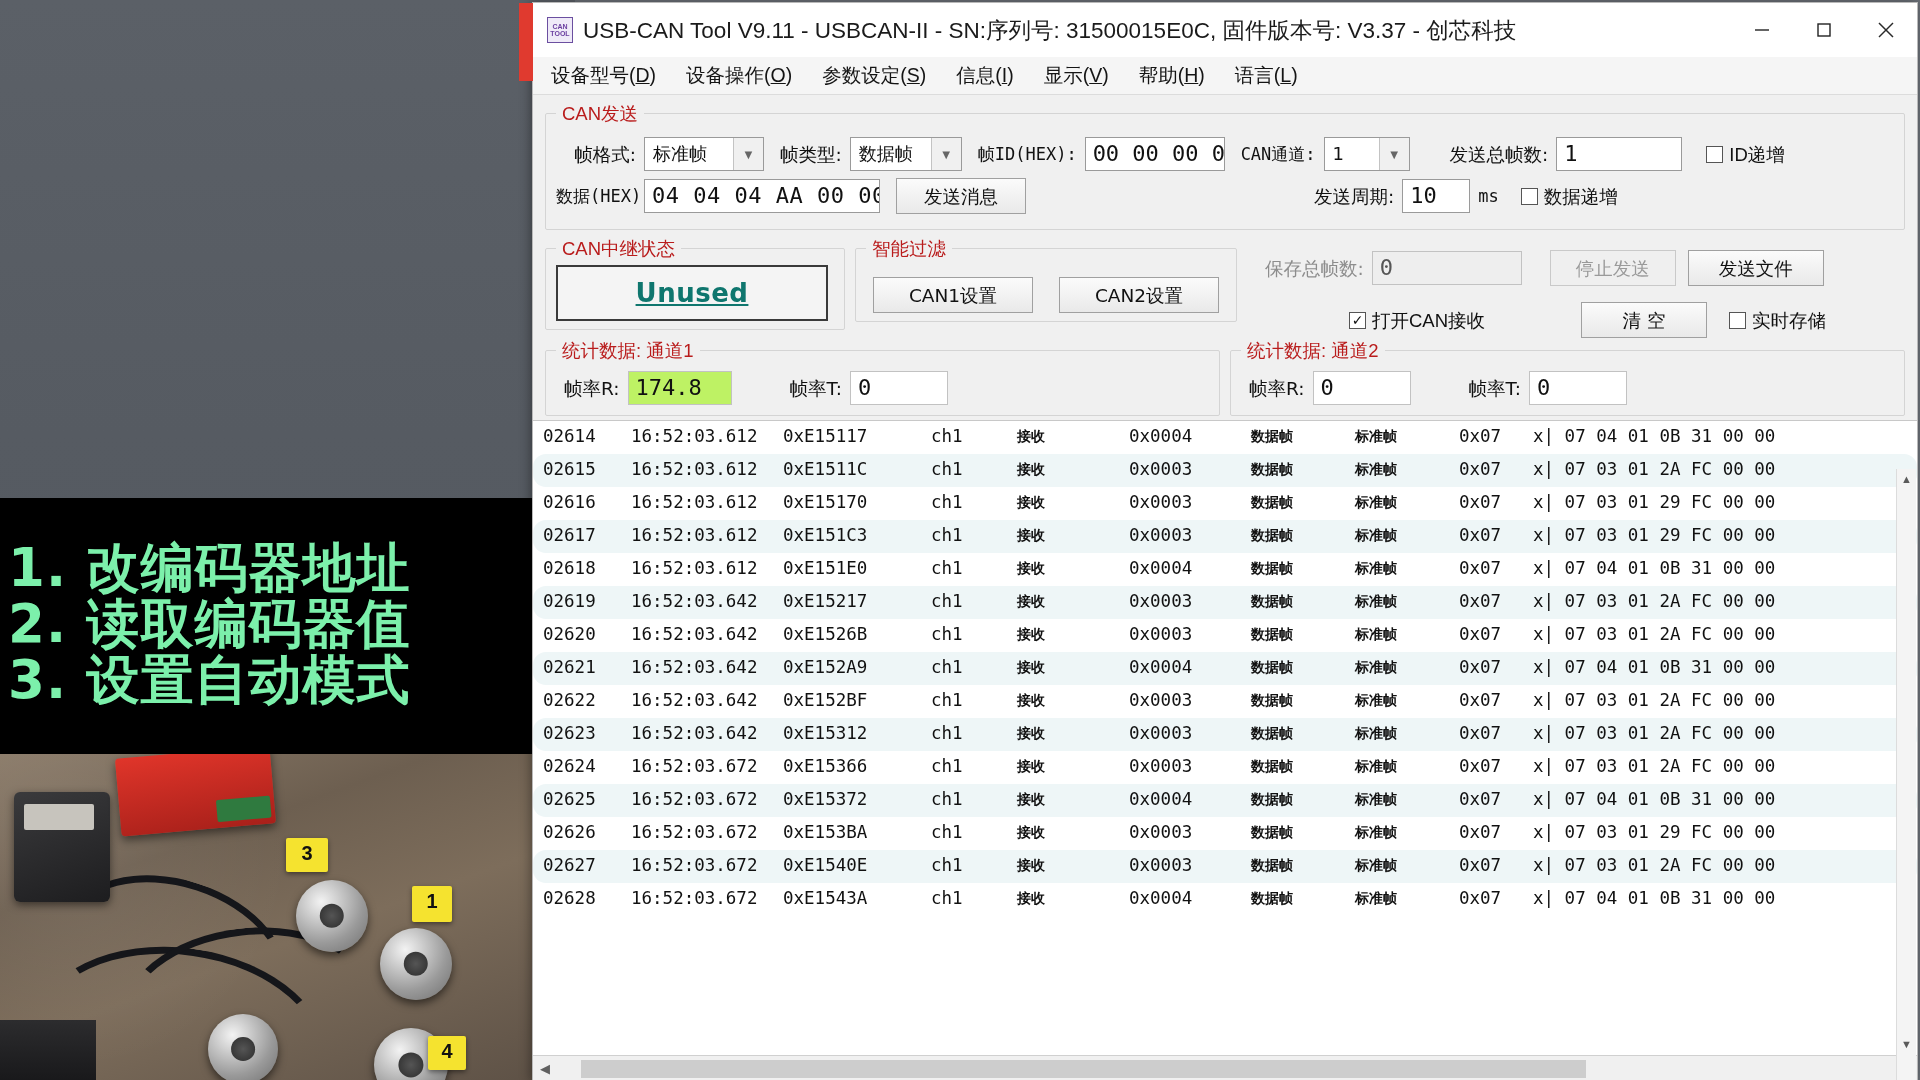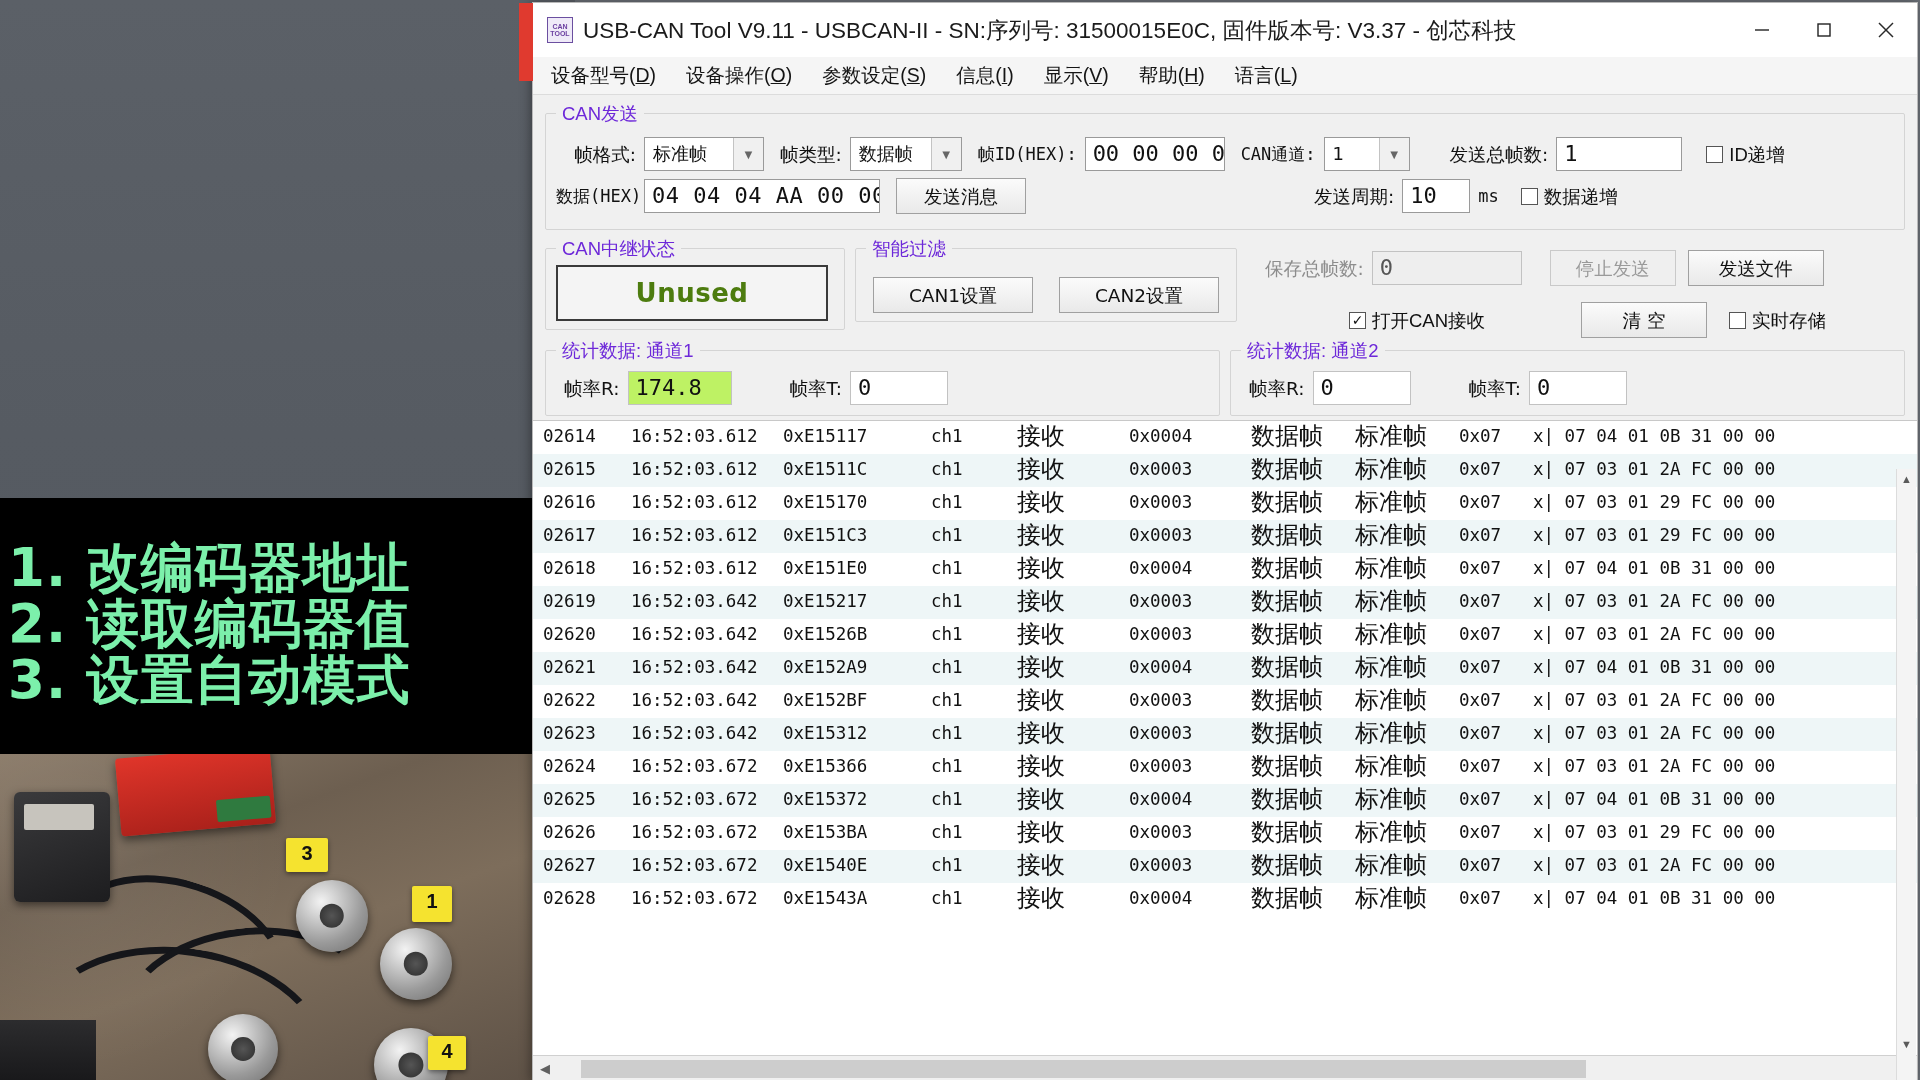--- a/index.html
+++ b/index.html
@@ -123,21 +123,21 @@
     padding-left:14px; gap:22px; border-bottom:1px solid #dcdcdc; flex:0 0 auto;
   }
   .menu-item { font-size:19.5px; color:#151515; padding:2px 4px; white-space:nowrap; }
   .menu-item u { text-decoration: underline; }
 
   .body-area { background:#f0f0f0; padding:6px 12px 0 12px; flex:0 0 auto; }
 
   fieldset.grp {
     border:1px solid #d4d4d4; border-radius:2px; margin:0 0 6px 0; padding:4px 10px 8px 10px;
   }
-  fieldset.grp > legend { font-size:18.5px; color:#6d28d9; padding:0 6px; }
+  fieldset.grp > legend { font-size:18.5px; color:#b91c1c; padding:0 6px; }
 
   .row { display:flex; align-items:center; gap:0; margin:7px 0; }
   .lbl { font-size:18.5px; color:#111; white-space:nowrap;
          font-family:"DejaVu Sans","Liberation Sans",sans-serif; }
   .lbl.mono { font-family:"DejaVu Sans Mono","Liberation Mono",monospace; font-size:17px; }
 
   .tbox {
     background:#fff; border:1px solid #9a9a9a; height:34px; line-height:32px;
     padding:0 7px; font-family:"DejaVu Sans Mono","Liberation Mono",monospace;
     font-size:22px; color:#111; white-space:nowrap; overflow:hidden;
@@ -165,49 +165,50 @@
   .chk { display:flex; align-items:center; gap:6px; font-size:18.5px; color:#111; white-space:nowrap; }
   .chk .box {
     width:17px; height:17px; border:1px solid #555; background:#fff;
     display:flex; align-items:center; justify-content:center; font-size:14px; color:#111;
     line-height:1;
   }
 
   .relay-box {
     border:2px solid #3a3a3a; background:#f4f4f4; width:272px; height:56px;
     display:flex; align-items:center; justify-content:center;
-    font-size:26px; color:#4d7c0f; font-weight:700; letter-spacing:.5px;
+    font-size:26px; color:#0f766e; font-weight:700; letter-spacing:.5px;
     font-family:"DejaVu Sans","Liberation Sans",sans-serif;
+    text-decoration:underline;
   }
 
   .mid-wrap { display:flex; align-items:flex-start; gap:10px; }
   .stat-wrap { display:flex; gap:10px; }
 
   
   .table-area { flex:1 1 auto; display:flex; flex-direction:column; background:#fff;
                 border-top:1px solid #c8c8c8; min-height:0; }
   .thead {
     display:flex; height:36px; align-items:center; flex:0 0 auto;
     background:linear-gradient(180deg,#f6f6f6,#e6e6e6); border-bottom:1px solid #c6c6c6;
   }
   .th {
     font-size:19px; color:#111; padding-left:10px; white-space:nowrap; overflow:hidden;
     border-right:1px solid #d6d6d6; height:36px; line-height:34px;
     font-family:"DejaVu Sans","Liberation Sans",sans-serif;
   }
   .tbody { flex:1 1 auto; overflow:hidden; }
-  .tr { display:flex; height:33px; align-items:flex-end; }
+  .tr { display:flex; height:33px; align-items:flex-end;border-radius:13px; }
   .tr:nth-child(odd) { background:#ffffff; }
   .tr:nth-child(even) { background:#eef6f7; }
   .td {
     font-size:17.5px; color:#111; padding-left:10px; white-space:nowrap; overflow:hidden;
     height:33px; line-height:31px;
     font-family:"DejaVu Sans Mono","Liberation Mono",monospace;
   }
-  .td.cjk { font-family:"DejaVu Sans","Liberation Sans",sans-serif; font-size:24px; }
+  .td.cjk { font-family:"DejaVu Sans","Liberation Sans",sans-serif; font-size:14px;font-weight:bold; }
 
   
   .c0{width:88px}.c1{width:152px}.c2{width:148px}.c3{width:86px}.c4{width:112px}
   .c5{width:122px}.c6{width:104px}.c7{width:104px}.c8{width:74px}.c9{flex:1 1 auto}
 
   .hscroll {
     height:26px; flex:0 0 auto; background:#f0f0f0; border-top:1px solid #d0d0d0;
     display:flex; align-items:center;
   }
   .hscroll .track { flex:1 1 auto; height:18px; background:#f0f0f0; position:relative; margin:0 24px; }

